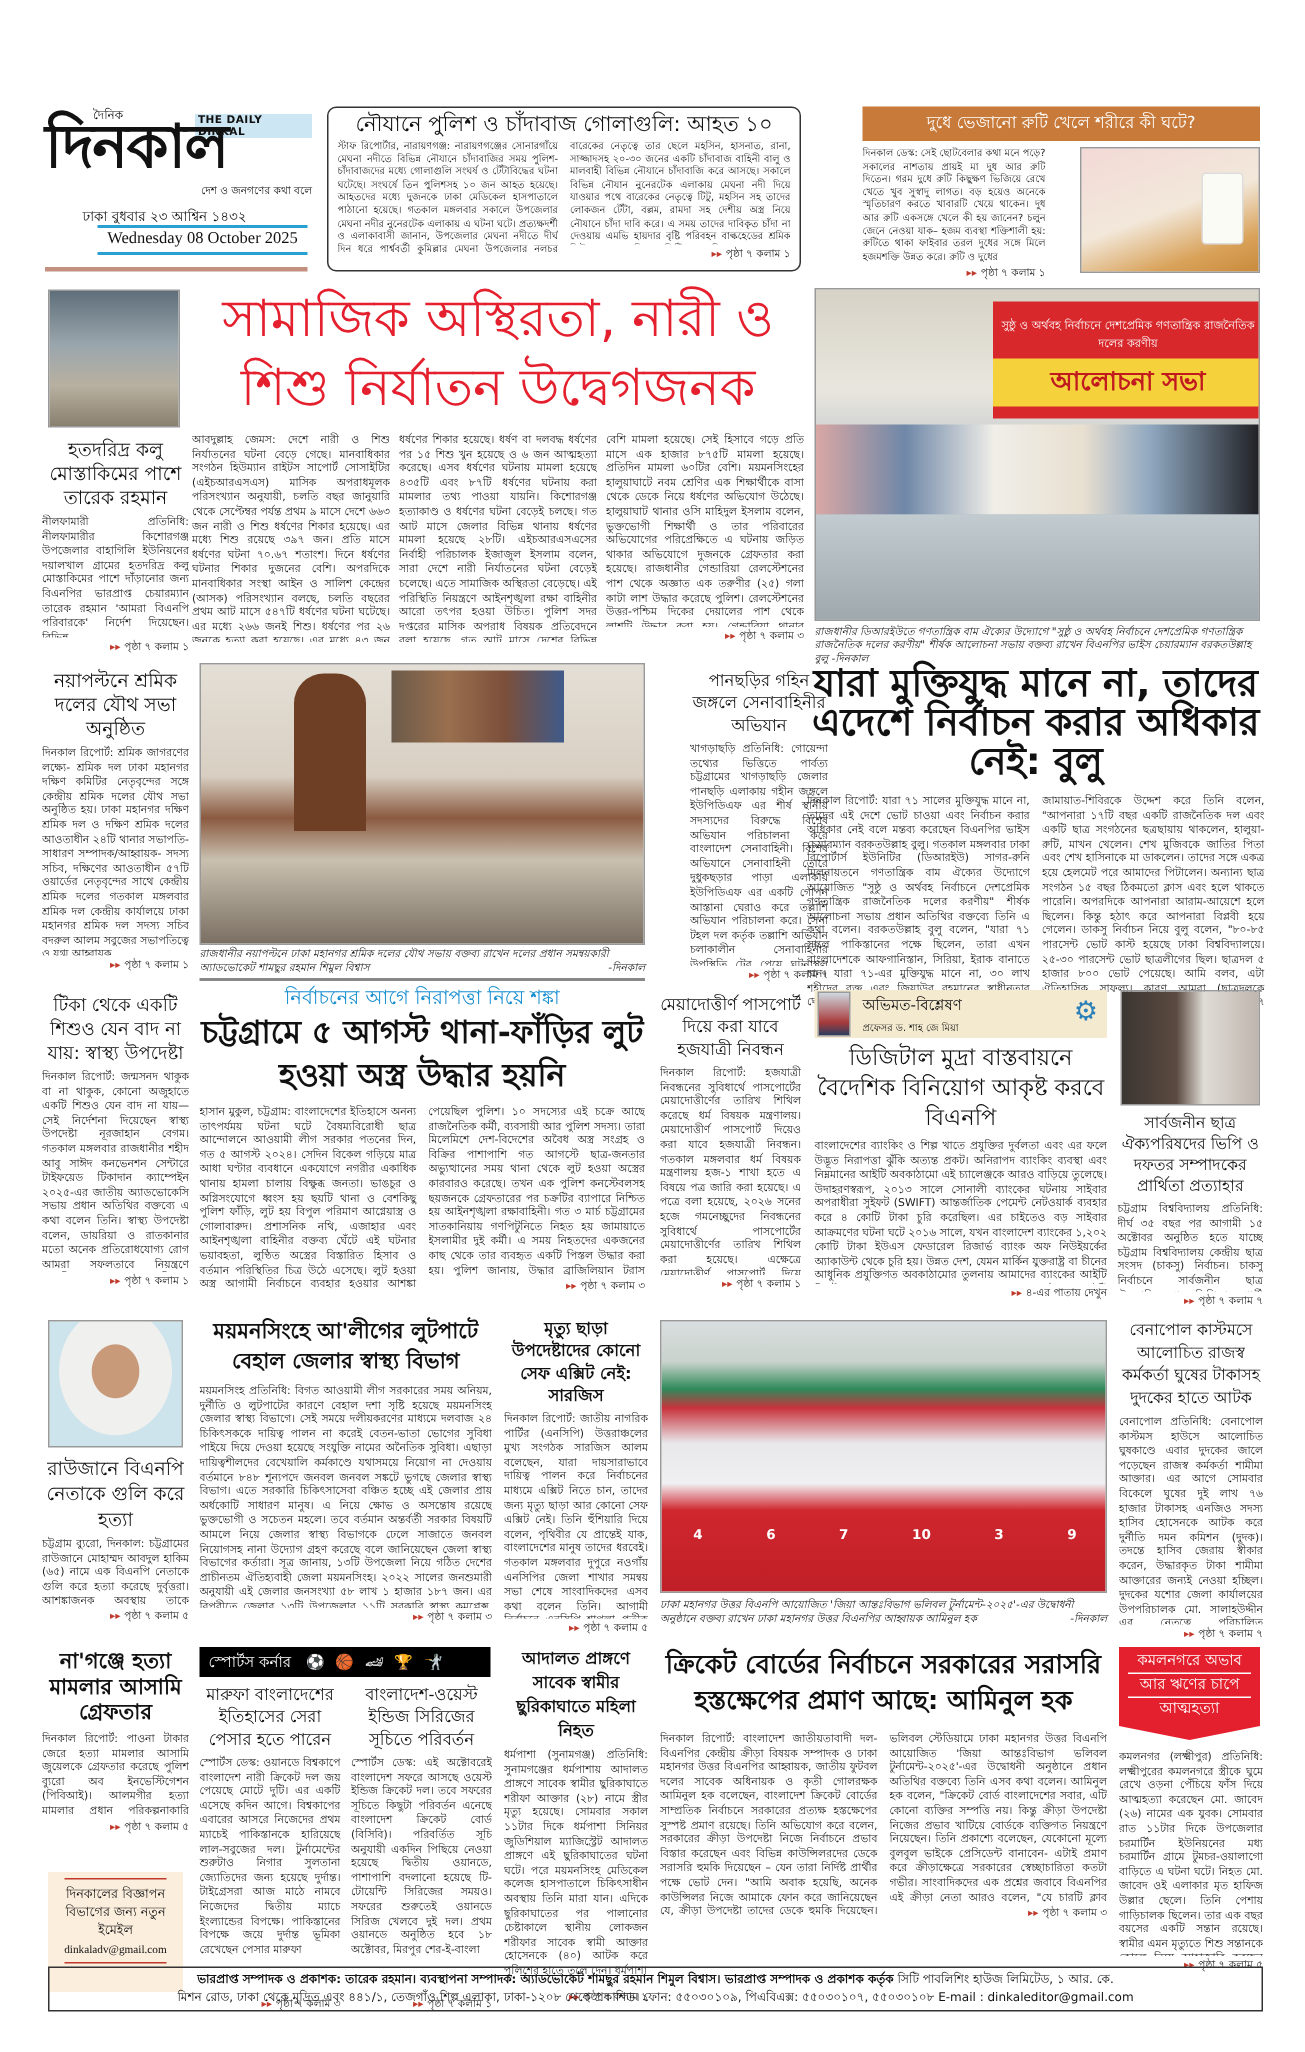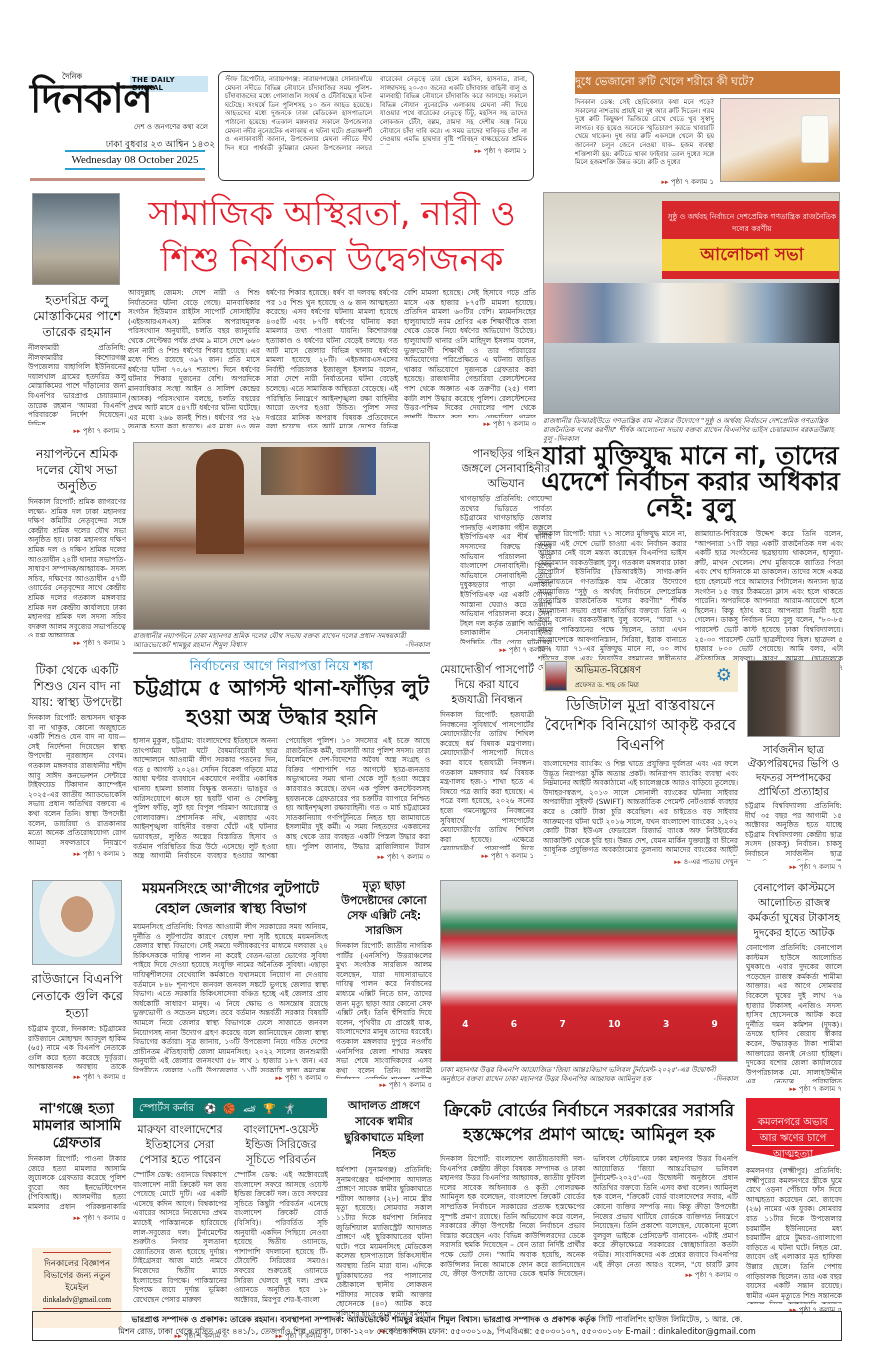--- a/index.html
+++ b/index.html
@@ -14,40 +14,41 @@
 .rule{background:#888;height:2px}
 </style>
 </head>
 <body>
 
 <div class="abs" style="left:30px;top:70px;width:178px;height:115px">
   <div class="abs" style="left:32px;top:0;font-size:8px">দৈনিক</div>
   <div class="abs" style="left:100px;top:6px;font-size:7px;font-weight:bold;background:#cde6f3;padding:0 2px;letter-spacing:0.3px">THE DAILY DINKAL</div>
   <div class="abs" style="left:0;top:4px;font-size:40px;font-weight:bold;letter-spacing:-1px;line-height:48px;font-family:'DejaVu Serif',serif">দিনকাল</div>
   <div class="abs" style="right:0;top:51px;font-size:7px">দেশ ও জনগণের কথা বলে</div>
-  <div class="abs" style="left:35px;top:67px;font-size:9px;width:150px;text-align:right">ঢাকা বুধবার ২৩ আশ্বিন ১৪৩২</div>
+  <div class="abs" style="left:25px;top:67px;font-size:9px;width:150px;text-align:left">ঢাকা বুধবার ২৩ আশ্বিন ১৪৩২</div>
   <div class="abs" style="left:35px;top:80px;width:140px;height:2px;background:#2a9fd1"></div>
   <div class="abs" style="left:35px;top:83px;width:140px;text-align:center;font-family:'Liberation Serif',serif;font-size:11px">Wednesday 08 October 2025</div>
   <div class="abs" style="left:35px;top:98px;width:140px;height:2px;background:#2a9fd1"></div>
   <div class="abs" style="left:0;top:108px;width:175px;height:3px;background:#c49080"></div>
 </div>
 
 <div class="abs" style="left:218px;top:71px;width:316px;height:110px;border:1px solid #333;border-radius:6px;padding:3px 6px">
+  <div class="hl" style="font-size:14px;font-weight:normal;margin-bottom:2px">নৌযানে পুলিশ ও চাঁদাবাজ গোলাগুলি: আহত ১০</div>
   <div style="display:flex;gap:8px">
     <div class="body-text" style="flex:1;height:78px;overflow:hidden;font-size:6.5px;line-height:8.6px">স্টাফ রিপোর্টার, নারায়ণগঞ্জ: নারায়ণগঞ্জের সোনারগাঁয়ে মেঘনা নদীতে বিভিন্ন নৌযানে চাঁদাবাজির সময় পুলিশ-চাঁদাবাজদের মধ্যে গোলাগুলি সংঘর্ষ ও টেঁটাবিদ্ধের ঘটনা ঘটেছে। সংঘর্ষে তিন পুলিশসহ ১০ জন আহত হয়েছে। আহতদের মধ্যে দুজনকে ঢাকা মেডিকেল হাসপাতালে পাঠানো হয়েছে। গতকাল মঙ্গলবার সকালে উপজেলার মেঘনা নদীর নুনেরটেক এলাকায় এ ঘটনা ঘটে। প্রত্যক্ষদর্শী ও এলাকাবাসী জানান, উপজেলার মেঘনা নদীতে দীর্ঘ দিন ধরে পার্শ্ববর্তী কুমিল্লার মেঘনা উপজেলার নলচর গ্রামের</div>
     <div style="flex:1">
       <div class="body-text" style="height:70px;overflow:hidden;font-size:6.5px;line-height:8.6px">বারেকের নেতৃত্বে তার ছেলে মহসিন, হাসনাত, রানা, সাজ্জাদসহ ২০-৩০ জনের একটি চাঁদাবাজ বাহিনী বালু ও মালবাহী বিভিন্ন নৌযানে চাঁদাবাজি করে আসছে। সকালে বিভিন্ন নৌযান নুনেরটেক এলাকায় মেঘনা নদী দিয়ে যাওয়ার পথে বারেকের নেতৃত্বে টিটু, মহসিন সহ তাদের লোকজন টেঁটা, বল্লম, রামদা সহ দেশীয় অস্ত্র নিয়ে নৌযানে চাঁদা দাবি করে। এ সময় তাদের দাবিকৃত চাঁদা না দেওয়ায় এমভি হায়দার বৃষ্টি পরিবহন বাল্কহেডের শ্রমিক মিন্টুশাহ ও জাকারিয়াকে পিটিয়ে ও কুপিয়ে</div>
       <div class="jump" style="text-align:right">▸▸ <span class="pg">পৃষ্ঠা ৭ কলাম ১</span></div>
     </div>
   </div>
 </div>
 
 <div class="abs" style="left:575px;top:71px;width:265px;height:112px">
-  <div style="background:#c87a3a;color:#fff;font-size:11px;padding:2px 0">দুধে ভেজানো রুটি খেলে শরীরে কী ঘটে?</div>
-  <div style="display:flex;gap:6px;margin-top:4px">
+  <div style="background:#c87a3a;color:#fff;font-size:11px;text-align:center;padding:2px 0">দুধে ভেজানো রুটি খেলে শরীরে কী ঘটে?</div>
+  <div style="display:flex;gap:23px;margin-top:4px">
     <div style="flex:1">
       <div class="body-text" style="height:78px;overflow:hidden;font-size:6.5px;line-height:8.6px">দিনকাল ডেস্ক: সেই ছোটবেলার কথা মনে পড়ে? সকালের নাশতায় প্রায়ই মা দুধ আর রুটি দিতেন। গরম দুধে রুটি কিছুক্ষণ ভিজিয়ে রেখে খেতে খুব সুস্বাদু লাগত। বড় হয়েও অনেকে স্মৃতিচারণ করতে খাবারটি খেয়ে থাকেন। দুধ আর রুটি একসঙ্গে খেলে কী হয় জানেন? চলুন জেনে নেওয়া যাক– হজম ব্যবস্থা শক্তিশালী হয়: রুটিতে থাকা ফাইবার তরল দুধের সঙ্গে মিলে হজমশক্তি উন্নত করে। রুটি ও দুধের</div>
       <div class="jump" style="text-align:right">▸▸ <span class="pg">পৃষ্ঠা ৭ কলাম ১</span></div>
     </div>
     <div class="photo" style="width:120px;height:84px;background:linear-gradient(160deg,#f3d9d6,#f2e8da 50%,#d9a25a 80%,#c98b3c)">
       <div style="width:28px;height:48px;margin:16px 0 0 80px;background:#fbfbf6;border-radius:3px;border:1px solid #ddd"></div>
     </div>
   </div>
 </div>
 
@@ -201,21 +202,21 @@
   <div class="jump" style="text-align:right">▸▸ <span class="pg">পৃষ্ঠা ৭ কলাম ৫</span></div>
 </div>
 
 <div class="abs" style="left:32px;top:1248px;width:90px;height:80px;background:#fbeedd;text-align:center;padding-top:4px">
   <div style="width:68px;height:1px;background:#c0392b;margin:0 auto 4px"></div>
   <div style="font-size:8.5px;line-height:12px">দিনকালের বিজ্ঞাপন বিভাগের জন্য নতুন ইমেইল</div>
   <div style="font-family:'Liberation Serif',serif;font-size:7.5px;margin-top:2px">dinkaladv@gmail.com</div>
   <div style="width:68px;height:1px;background:#c0392b;margin:4px auto 0"></div>
 </div>
 
-<div class="abs" style="left:133px;top:1098px;width:194px;height:20px;background:#0f766e;color:#fff;display:flex;align-items:center;padding-left:6px;gap:10px">
+<div class="abs" style="left:133px;top:1098px;width:194px;height:20px;background:#000000;color:#fff;display:flex;align-items:center;padding-left:6px;gap:10px">
   <span style="font-size:10px">স্পোর্টস কর্নার</span>
   <span style="font-size:10px;letter-spacing:2px">⚽ 🏀 🏎 🏆 🤺</span>
 </div>
 <div class="abs" style="left:133px;top:1122px;width:94px">
   <div class="hl" style="font-size:11px;font-weight:normal;line-height:15px">মারুফা বাংলাদেশের ইতিহাসের সেরা পেসার হতে পারেন</div>
   <div class="body-text" style="height:160px;overflow:hidden;margin-top:3px">স্পোর্টস ডেস্ক: ওয়ানডে বিশ্বকাপে বাংলাদেশ নারী ক্রিকেট দল জয় পেয়েছে মোটে দুটি। এর একটি এসেছে কদিন আগে। বিশ্বকাপের এবারের আসরে নিজেদের প্রথম ম্যাচেই পাকিস্তানকে হারিয়েছে লাল-সবুজের দল। টুর্নামেন্টের শুরুটাও নিগার সুলতানা জ্যোতিদের জন্য হয়েছে দুর্দান্ত। টাইগ্রেসরা আজ মাঠে নামবে নিজেদের দ্বিতীয় ম্যাচে ইংল্যান্ডের বিপক্ষে। পাকিস্তানের বিপক্ষে জয়ে দুর্দান্ত ভূমিকা রেখেছেন পেসার মারুফা</div>
   <div class="jump" style="text-align:right">▸▸ <span class="pg">পৃষ্ঠা ৭ কলাম ৩</span></div>
 </div>
 <div class="abs" style="left:234px;top:1122px;width:94px">
   <div class="hl" style="font-size:11px;font-weight:normal;line-height:15px">বাংলাদেশ-ওয়েস্ট ইন্ডিজ সিরিজের সূচিতে পরিবর্তন</div>
@@ -233,21 +234,21 @@
   <div class="hl" style="font-size:17px;line-height:24px">ক্রিকেট বোর্ডের নির্বাচনে সরকারের সরাসরি হস্তক্ষেপের প্রমাণ আছে: আমিনুল হক</div>
   <div style="display:flex;gap:8px;margin-top:8px">
     <div class="body-text" style="flex:1;height:125px;overflow:hidden">দিনকাল রিপোর্ট: বাংলাদেশ জাতীয়তাবাদী দল-বিএনপির কেন্দ্রীয় ক্রীড়া বিষয়ক সম্পাদক ও ঢাকা মহানগর উত্তর বিএনপির আহ্বায়ক, জাতীয় ফুটবল দলের সাবেক অধিনায়ক ও কৃতী গোলরক্ষক আমিনুল হক বলেছেন, বাংলাদেশ ক্রিকেট বোর্ডের সাম্প্রতিক নির্বাচনে সরকারের প্রত্যক্ষ হস্তক্ষেপের সুস্পষ্ট প্রমাণ রয়েছে। তিনি অভিযোগ করে বলেন, সরকারের ক্রীড়া উপদেষ্টা নিজে নির্বাচনে প্রভাব বিস্তার করেছেন এবং বিভিন্ন কাউন্সিলরদের ডেকে সরাসরি হুমকি দিয়েছেন – যেন তারা নির্দিষ্ট প্রার্থীর পক্ষে ভোট দেন। "আমি অবাক হয়েছি, অনেক কাউন্সিলর নিজে আমাকে ফোন করে জানিয়েছেন যে, ক্রীড়া উপদেষ্টা তাদের ডেকে হুমকি দিয়েছেন। এ ধরনের অন্যায় আমরা কোনোদিন কল্পনাও করিনি," বলেন আমিনুল হক। গতকাল মঙ্গলবার দুপুরে রাজধানীর ভলিবলমন্ত্র শহীদ নূর হোসেন জাতীয়</div>
     <div style="flex:1">
       <div class="body-text" style="height:115px;overflow:hidden">ভলিবল স্টেডিয়ামে ঢাকা মহানগর উত্তর বিএনপি আয়োজিত 'জিয়া আন্তঃবিভাগ ভলিবল টুর্নামেন্ট-২০২৫'-এর উদ্বোধনী অনুষ্ঠানে প্রধান অতিথির বক্তব্যে তিনি এসব কথা বলেন। আমিনুল হক বলেন, "ক্রিকেট বোর্ড বাংলাদেশের সবার, এটি কোনো ব্যক্তির সম্পত্তি নয়। কিন্তু ক্রীড়া উপদেষ্টা নিজের প্রভাব খাটিয়ে বোর্ডকে ব্যক্তিগত নিয়ন্ত্রণে নিয়েছেন। তিনি প্রকাশ্যে বলেছেন, যেকোনো মূল্যে বুলবুল ভাইকে প্রেসিডেন্ট বানাবেন- এটাই প্রমাণ করে ক্রীড়াক্ষেত্রে সরকারের স্বেচ্ছাচারিতা কতটা গভীর। সাংবাদিকদের এক প্রশ্নের জবাবে বিএনপির এই ক্রীড়া নেতা আরও বলেন, "যে চারটি ক্লাব নিয়ে শুরুতে বিতর্ক তৈরি হয়েছিল, সেগুলোর প্রতিনিধিরাই এখন বোর্ডের পরিচালক হয়েছেন। এখানেই নির্বাচনের গ্রহণযোগ্যতা স্পষ্ট হয়ে যায়। এমনকি যেসব ক্রীড়া সংগঠক আদালতে রিট</div>
       <div class="jump" style="text-align:right">▸▸ <span class="pg">পৃষ্ঠা ৭ কলাম ৩</span></div>
     </div>
   </div>
 </div>
 
-<div class="abs" style="left:746px;top:1098px;width:94px;height:62px;background:#e5202e;color:#fff;text-align:center;font-size:10px;line-height:15px;padding-top:16px;clip-path:polygon(0 0,100% 0,100% 85%,50% 100%,0 85%)">
+<div class="abs" style="left:746px;top:1098px;width:94px;height:62px;background:#e5202e;color:#fff;text-align:center;font-size:10px;line-height:15px;padding-top:2px;clip-path:polygon(0 0,100% 0,100% 85%,50% 100%,0 85%)">
   <div>কমলনগরে অভাব</div>
   <div style="border-top:1px solid #fff;border-bottom:1px solid #fff;margin:0 6px">আর ঋণের চাপে</div>
   <div>আত্মহত্যা</div>
 </div>
 <div class="abs" style="left:746px;top:1166px;width:96px">
   <div class="body-text" style="height:138px;overflow:hidden">কমলনগর (লক্ষ্মীপুর) প্রতিনিধি: লক্ষ্মীপুরের কমলনগরে স্ত্রীকে ঘুমে রেখে ওড়না পেঁচিয়ে ফাঁস দিয়ে আত্মহত্যা করেছেন মো. জাবেদ (২৬) নামের এক যুবক। সোমবার রাত ১১টার দিকে উপজেলার চরমার্টিন ইউনিয়নের মধ্য চরমার্টিন গ্রামে টুমচর-ওয়ালাগো বাড়িতে এ ঘটনা ঘটে। নিহত মো. জাবেদ ওই এলাকার মৃত হাফিজ উল্লার ছেলে। তিনি পেশায় গাড়িচালক ছিলেন। তার এক বছর বয়সের একটি সন্তান রয়েছে। স্বামীর এমন মৃত্যুতে শিশু সন্তানকে কোলে নিয়ে আহাজারি করছেন স্ত্রী</div>
   <div class="jump" style="text-align:right">▸▸ <span class="pg">পৃষ্ঠা ৭ কলাম ৫</span></div>
 </div>
 
 <div class="abs" style="left:32px;top:1311px;width:810px;height:30px;border:1px solid #333;padding:2px 8px;font-size:8px;line-height:12px;text-align:center">

